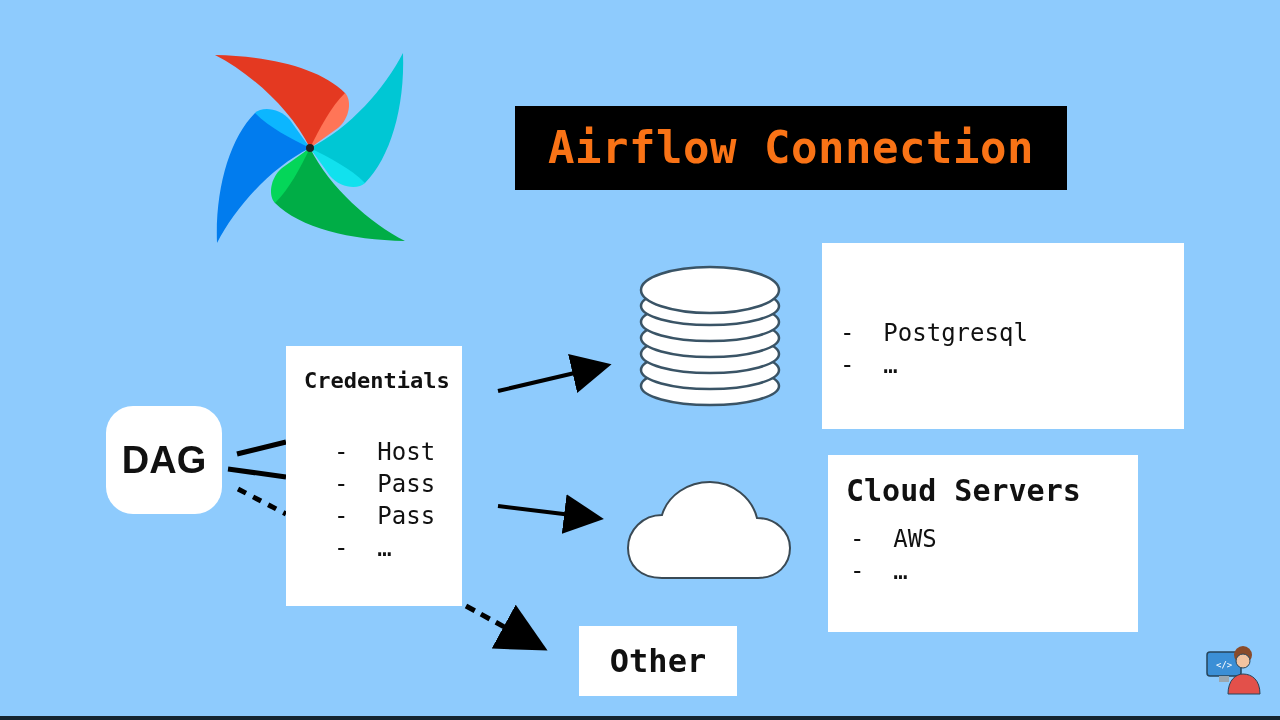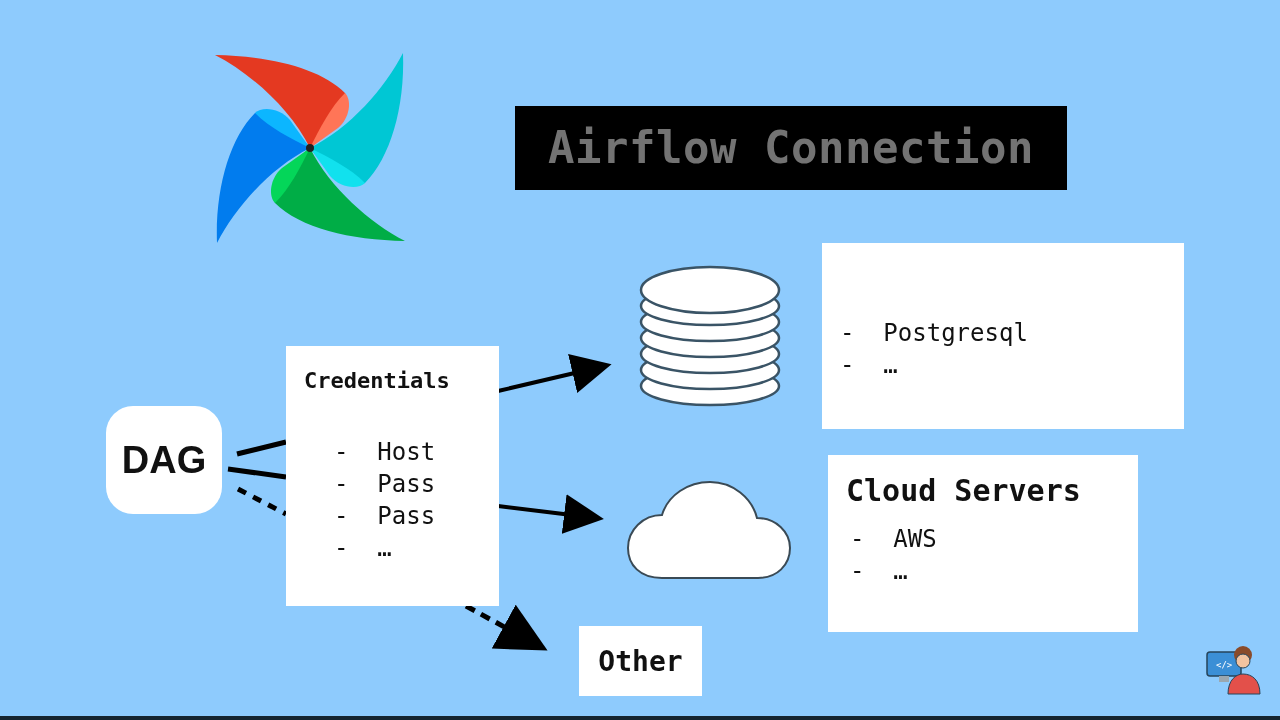--- a/index.html
+++ b/index.html
@@ -5,37 +5,37 @@
     html, body { margin: 0; padding: 0; }
     body {
       width: 1280px; height: 720px; overflow: hidden; position: relative;
       background: #8ecbfd;
       font-family: "DejaVu Sans Mono", "Liberation Mono", monospace;
     }
     .bottom-bar { position: absolute; left: 0; top: 716px; width: 1280px; height: 4px; background: #152530; }
     .box { position: absolute; background: #ffffff; box-sizing: border-box; color: #111; }
     .title-box {
       left: 515px; top: 106px; width: 552px; height: 84px; background: #000;
-      color: #737373; font-weight: bold; font-size: 44px; line-height: 84px;
+      color: #f97316; font-weight: bold; font-size: 44px; line-height: 84px;
       text-align: center; letter-spacing: 0.5px;
     }
     .dag-box { left: 106px; top: 406px; width: 116px; height: 108px;
       font-family: "Liberation Sans", sans-serif; font-weight: bold; font-size: 38px;
       display: flex; align-items: center; justify-content: center; border-radius: 27px; }
-    .cred-box { left: 286px; top: 346px; width: 213px; height: 260px; }
+    .cred-box { left: 286px; top: 346px; width: 176px; height: 260px; }
     .cred-title { position: absolute; left: 18px; top: 22px; font-weight: bold; font-size: 22px; }
     .cred-list { position: absolute; left: 48px; top: 90px; font-size: 24px; line-height: 32px; }
     .db-box { left: 822px; top: 243px; width: 362px; height: 186px; }
     .db-title { position: absolute; left: 18px; top: 26px; font-weight: bold; font-size: 30px; }
     .db-list { position: absolute; left: 18px; top: 74px; font-size: 24px; line-height: 32px; }
     .cloud-box { left: 828px; top: 455px; width: 310px; height: 177px; }
     .cloud-title { position: absolute; left: 18px; top: 18px; font-weight: bold; font-size: 30px; }
     .cloud-list { position: absolute; left: 22px; top: 68px; font-size: 24px; line-height: 32px; }
-    .other-box { left: 579px; top: 626px; width: 123px; height: 70px;
-      font-weight: bold; font-size: 28px; display: flex; align-items: center; justify-content: center; }
+    .other-box { left: 579px; top: 626px; width: 158px; height: 70px;
+      font-weight: bold; font-size: 32px; display: flex; align-items: center; justify-content: center; }
     .list-item { white-space: pre; }
     svg { position: absolute; left: 0; top: 0; }
   </style>
 </head>
 <body>
 
 <svg width="1280" height="720">
   <defs>
     <marker id="arrowhead" markerWidth="10" markerHeight="10" refX="6" refY="5" orient="auto" markerUnits="strokeWidth">
       <path d="M0,0 L10,5 L0,10 z" fill="#000"></path>

